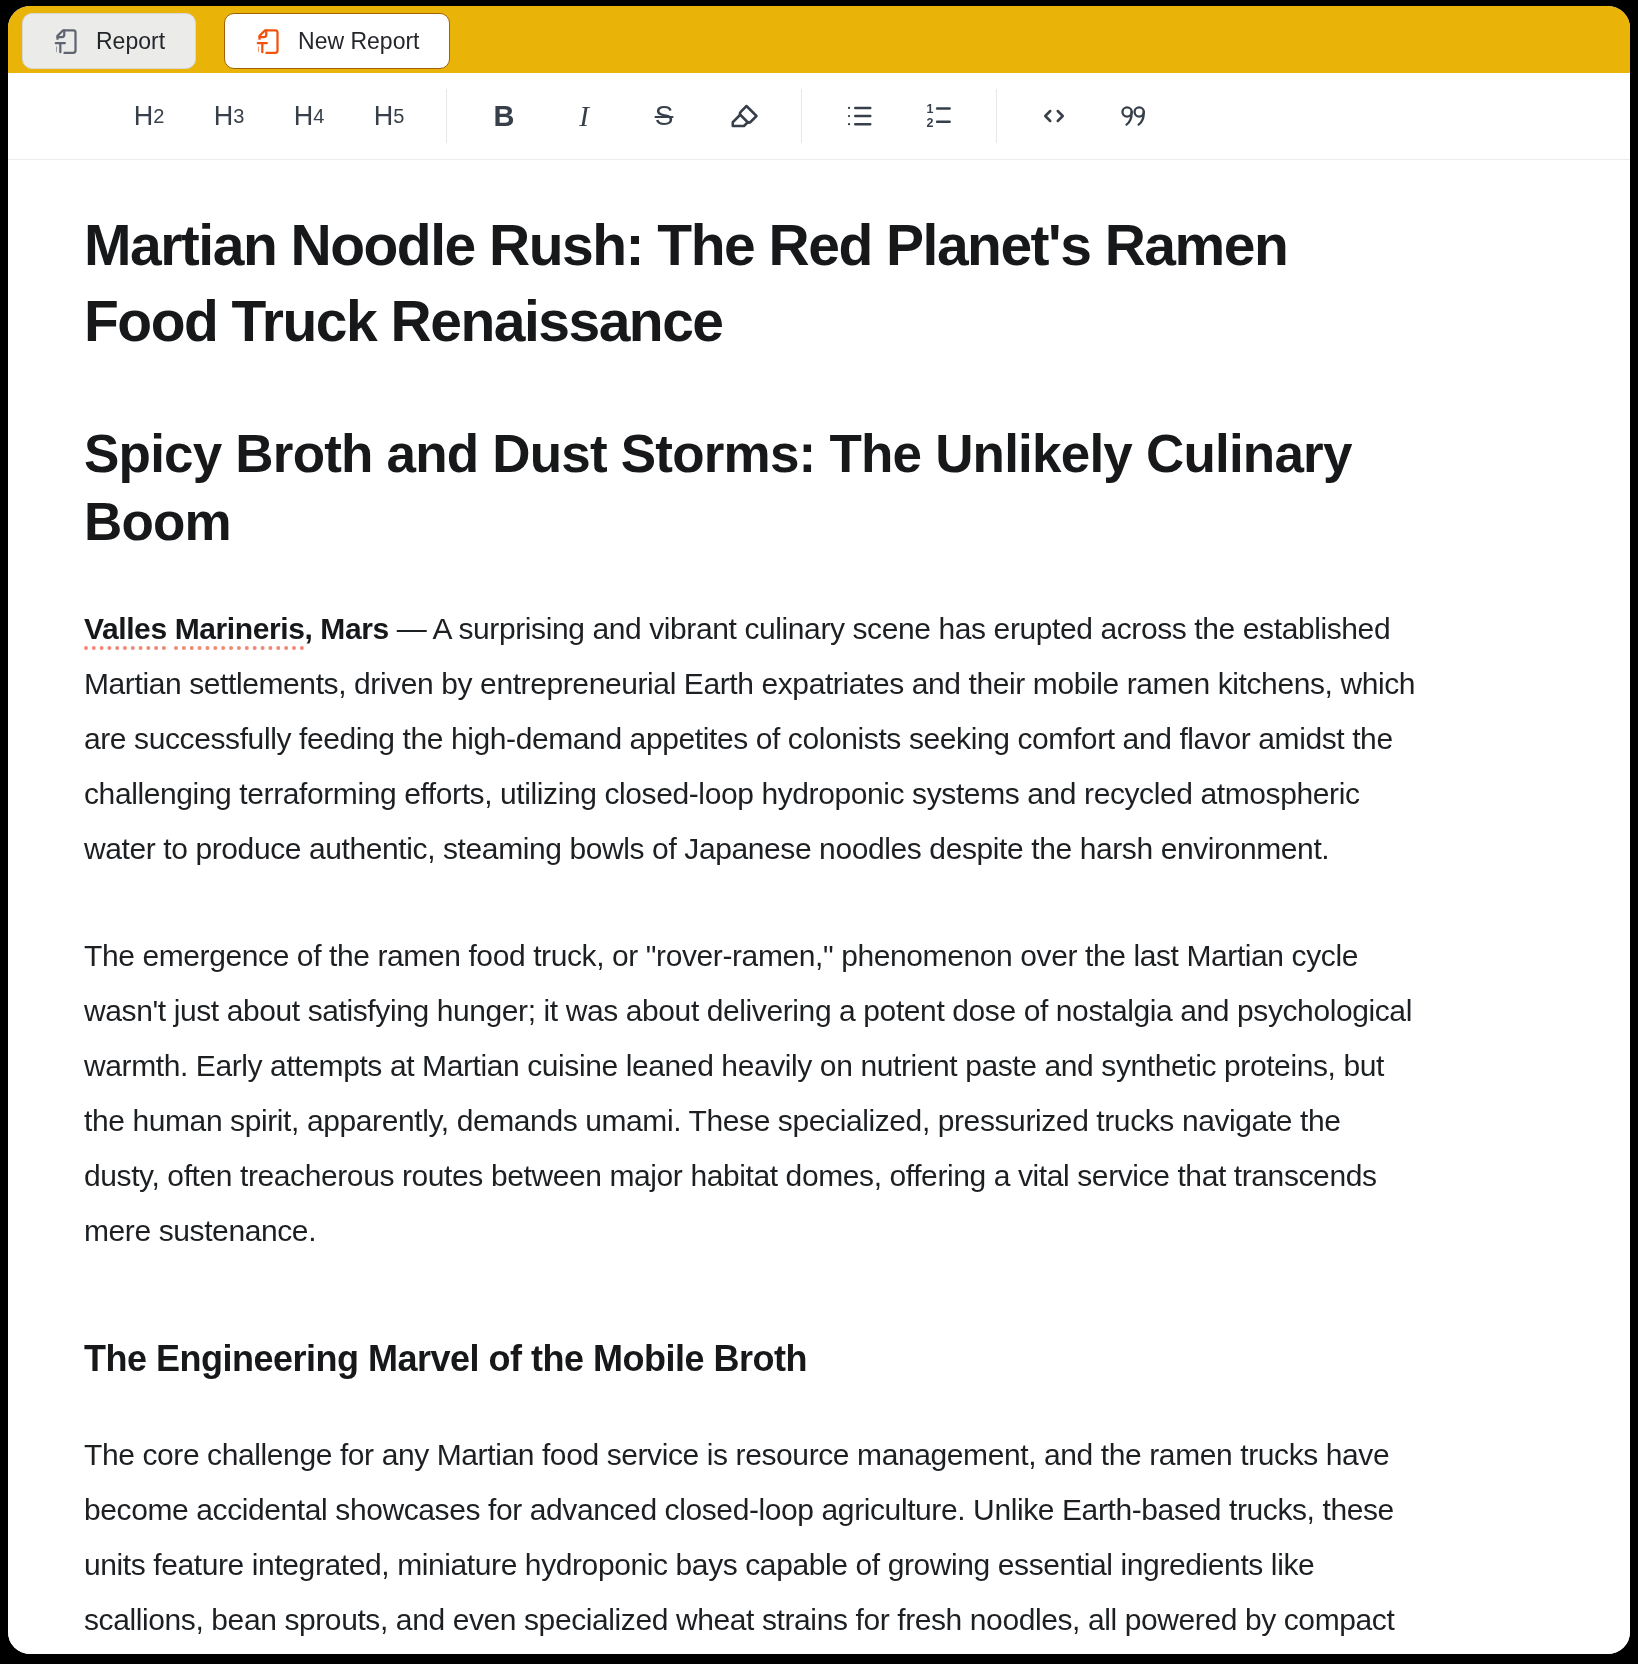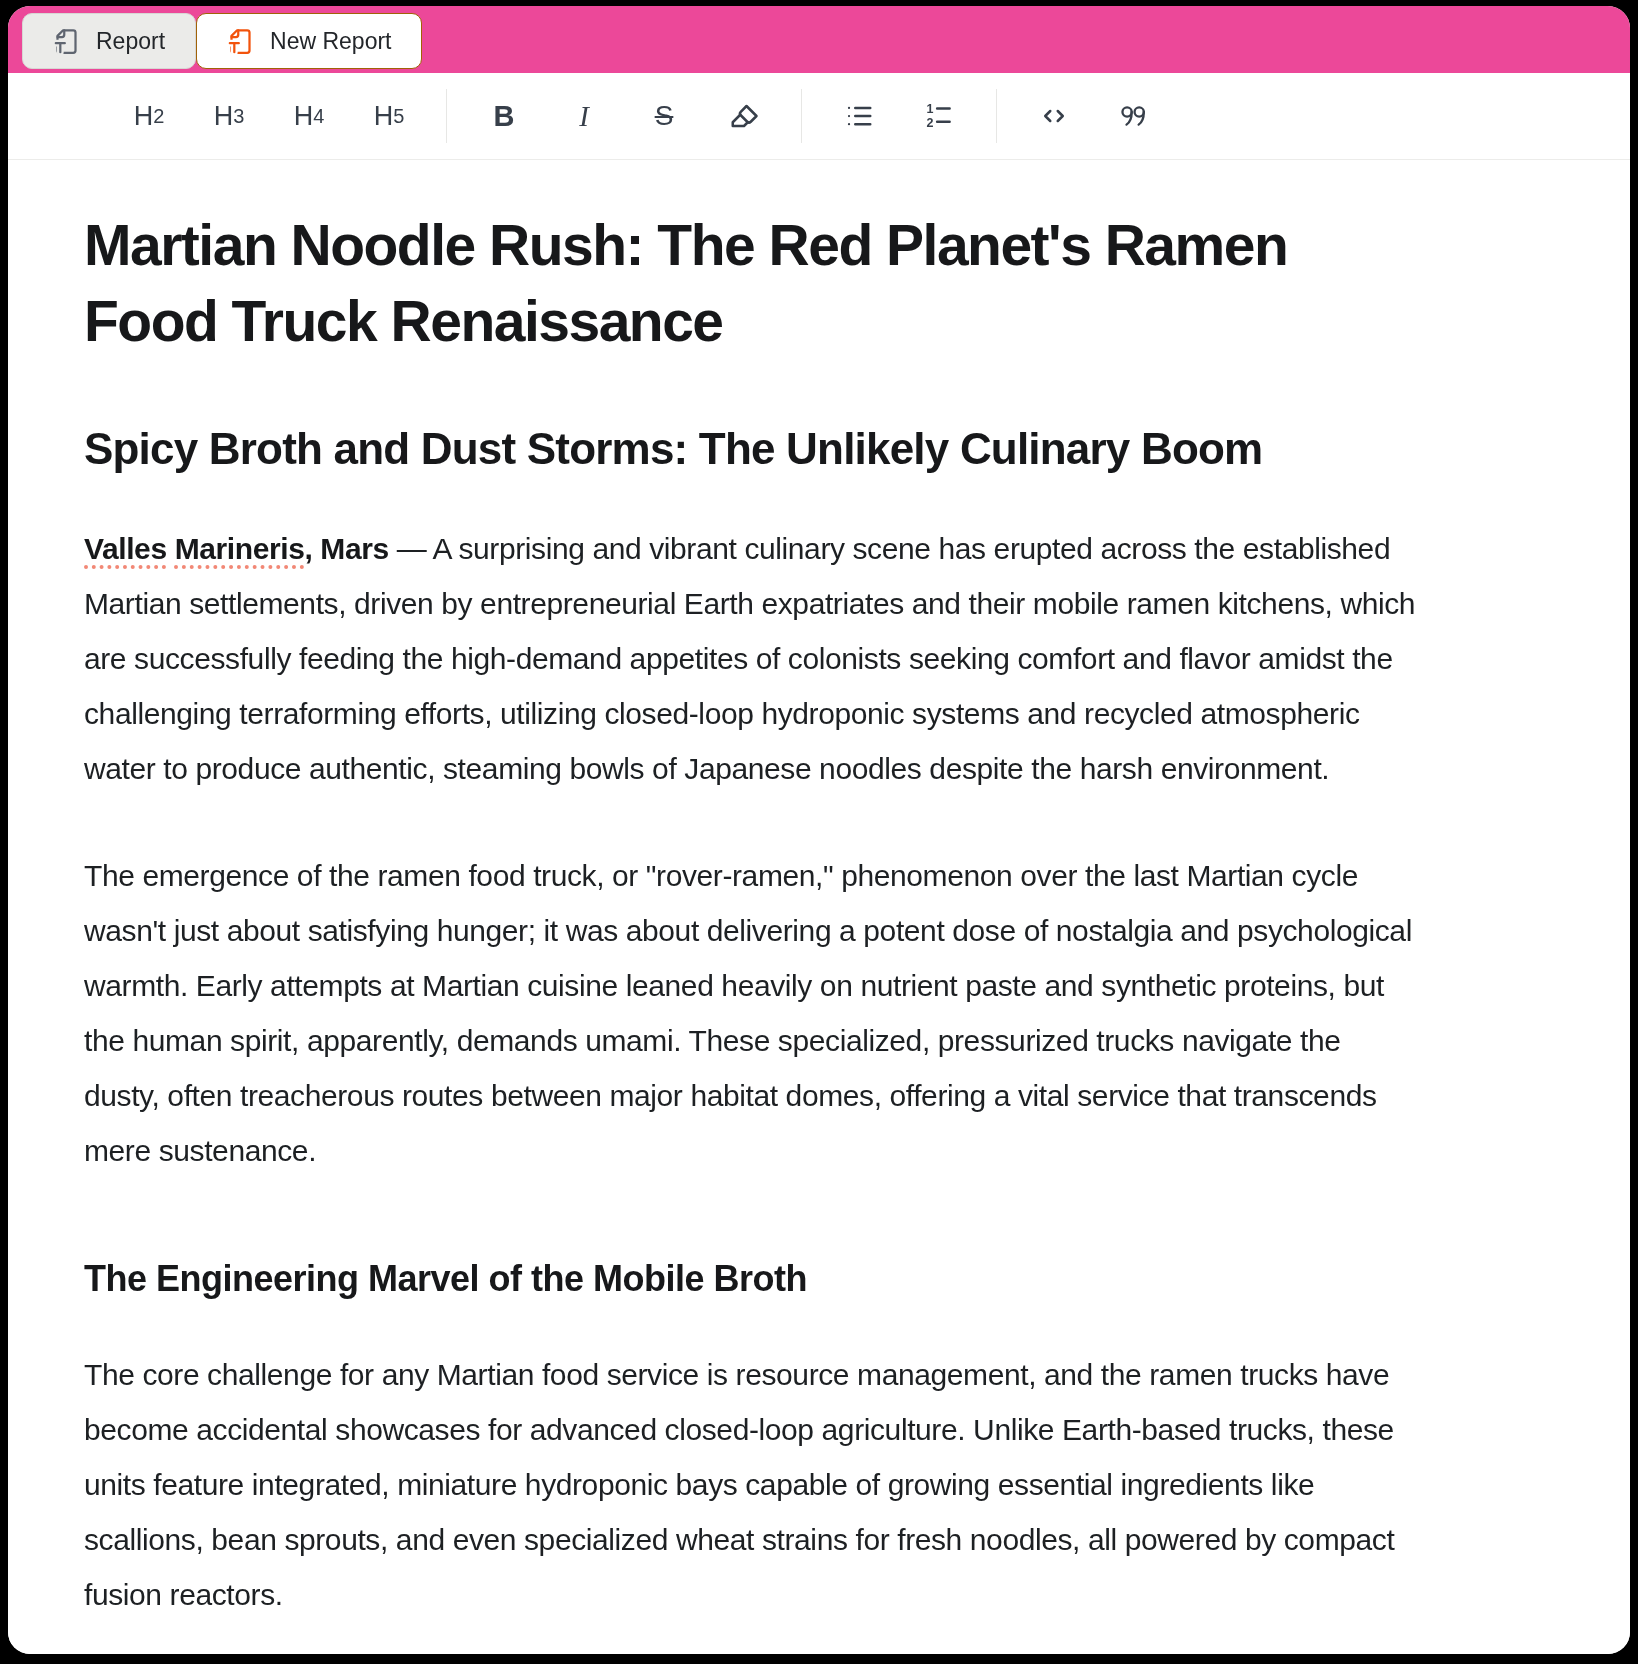--- a/index.html
+++ b/index.html
@@ -15,24 +15,24 @@
     background: #fff;
     border-radius: 22px;
     overflow: hidden;
     display: flex;
     flex-direction: column;
   }
   
   .tabbar {
     height: 67px;
     flex: 0 0 67px;
-    background: #ec4899;
+    background: #eab308;
     display: flex;
     align-items: flex-end;
-    gap: 0;
+    gap: 28px;
     padding: 0 0 0 14px;
   }
   .tab {
     height: 56px;
     margin-bottom: 4px;
     border-radius: 10px;
     display: flex;
     align-items: center;
     gap: 16px;
     padding: 0 30px;
@@ -91,21 +91,21 @@
   }
   .doc h1 {
     font-size: 57px;
     line-height: 1.33;
     font-weight: 700;
     letter-spacing: -1.5px;
     color: #17181a;
     margin-top: 22px;
   }
   .doc h2 {
-    font-size: 44px;
+    font-size: 53px;
     line-height: 1.3;
     font-weight: 700;
     letter-spacing: -0.8px;
     color: #17181a;
     margin-top: 60px;
   }
   .doc h3 {
     font-size: 36px;
     line-height: 1.3;
     font-weight: 700;

